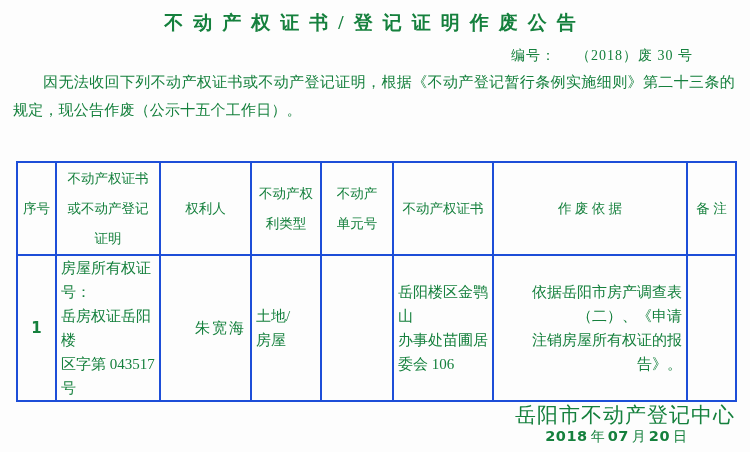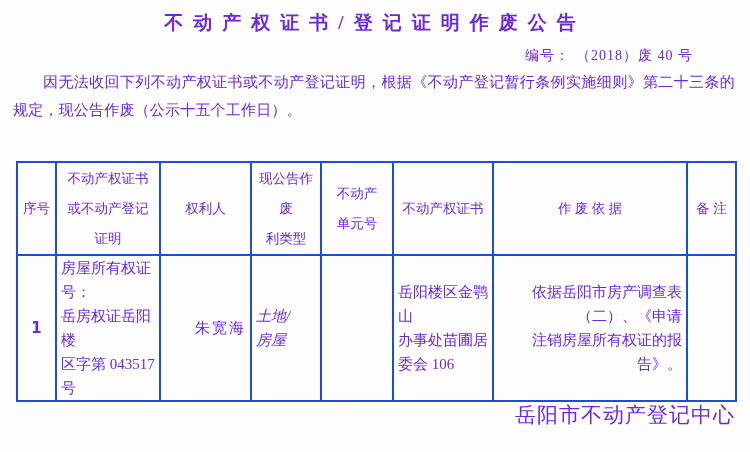--- a/index.html
+++ b/index.html
@@ -1,37 +1,37 @@
 <!DOCTYPE html>
 <html><head>
 <meta charset="utf-8">
 <style>
   html,body{margin:0;padding:0;background:#e8e8e8;}
   .page{
     position:relative;
     width:750px;height:452px;
     background:#fdfdfd;
-    color:#6d28d9;
+    color:#15803d;
     font-family:"Liberation Serif","DejaVu Serif",serif;
     overflow:hidden;
     margin:0 auto;
   }
   .title{
     position:absolute;top:10px;left:0;right:0;
     text-align:center;
     font-size:19px;font-weight:bold;
     letter-spacing:10px;
     white-space:nowrap;
   }
   .doc-number{
     position:absolute;top:47px;right:57px;
     font-size:14px;letter-spacing:1px;
     white-space:nowrap;
   }
-  .doc-number .label{margin-right:6px;}
+  .doc-number .label{margin-right:20px;}
   .intro{
     position:absolute;top:68px;left:13px;right:15px;
     font-size:15px;line-height:28px;
     text-indent:2em;letter-spacing:0.2px;
     text-align:justify;
   }
   table.notice{
     position:absolute;left:16px;top:161px;
     width:719px;
     border-collapse:collapse;
@@ -61,21 +61,21 @@
   td.cell-seq{
     vertical-align:top;
     text-align:center;
     padding-top:9px;
     font-size:13px;
     font-weight:bold;
     font-family:"DejaVu Sans","Liberation Sans",sans-serif;
   }
   td.cell-certificate{text-align:left;padding:0 7px;}
   td.cell-holder{text-align:right;padding-left:9px;letter-spacing:2px;}
-  td.cell-right-type{text-align:left;padding-left:6px;font-style:italic;}
+  td.cell-right-type{text-align:left;padding-left:6px;}
   td.cell-location{}
   td.cell-basis{text-align:right;padding:0 5px;line-height:22px;}
   .issuer{
     position:absolute;top:401px;right:15px;
     font-size:21px;letter-spacing:1px;
     white-space:nowrap;
   }
   .issue-date{
     position:absolute;top:428px;right:60px;
     white-space:nowrap;
@@ -90,21 +90,21 @@
   .issue-date .cjk{margin:0 3px;}
 </style>
 </head>
 <body>
 
 <div class="page">
 
   <div class="title">不动产权证书/登记证明作废公告</div>
 
   <div class="doc-number">
-    <span class="label">编号：</span><span>（2018）废 40 号</span>
+    <span class="label">编号：</span><span>（2018）废 30 号</span>
   </div>
 
   <div class="intro">因无法收回下列不动产权证书或不动产登记证明，根据《不动产登记暂行条例实施细则》第二十三条的规定，现公告作废（公示十五个工作日）。</div>
 
   <table class="notice">
     <colgroup>
       <col style="width:39px">
       <col style="width:104px">
       <col style="width:91px">
       <col style="width:70px">
@@ -113,21 +113,21 @@
       <col style="width:194px">
       <col style="width:49px">
     </colgroup>
     <thead>
       <tr>
         <th>序号</th>
         <th>不动产权证书
 或不动产登记
 证明</th>
         <th>权利人</th>
-        <th>现公告作废
+        <th>不动产权
 利类型</th>
         <th>不动产
 单元号</th>
         <th>不动产权证书</th>
         <th>作 废 依 据</th>
         <th>备 注</th>
       </tr>
     </thead>
     <tbody>
       <tr>
@@ -144,14 +144,17 @@
 委会 106</td>
         <td class="cell-basis">依据岳阳市房产调查表（二）、《申请
 注销房屋所有权证的报告》。</td>
         <td class="cell-remarks"></td>
       </tr>
     </tbody>
   </table>
 
   <div class="issuer">岳阳市不动产登记中心</div>
 
+  <div class="issue-date">
+    <span class="num">2018</span><span class="cjk">年</span><span class="num">07</span><span class="cjk">月</span><span class="num">20</span><span class="cjk">日</span>
+  </div>
 
 </div>
 
 </body></html>

